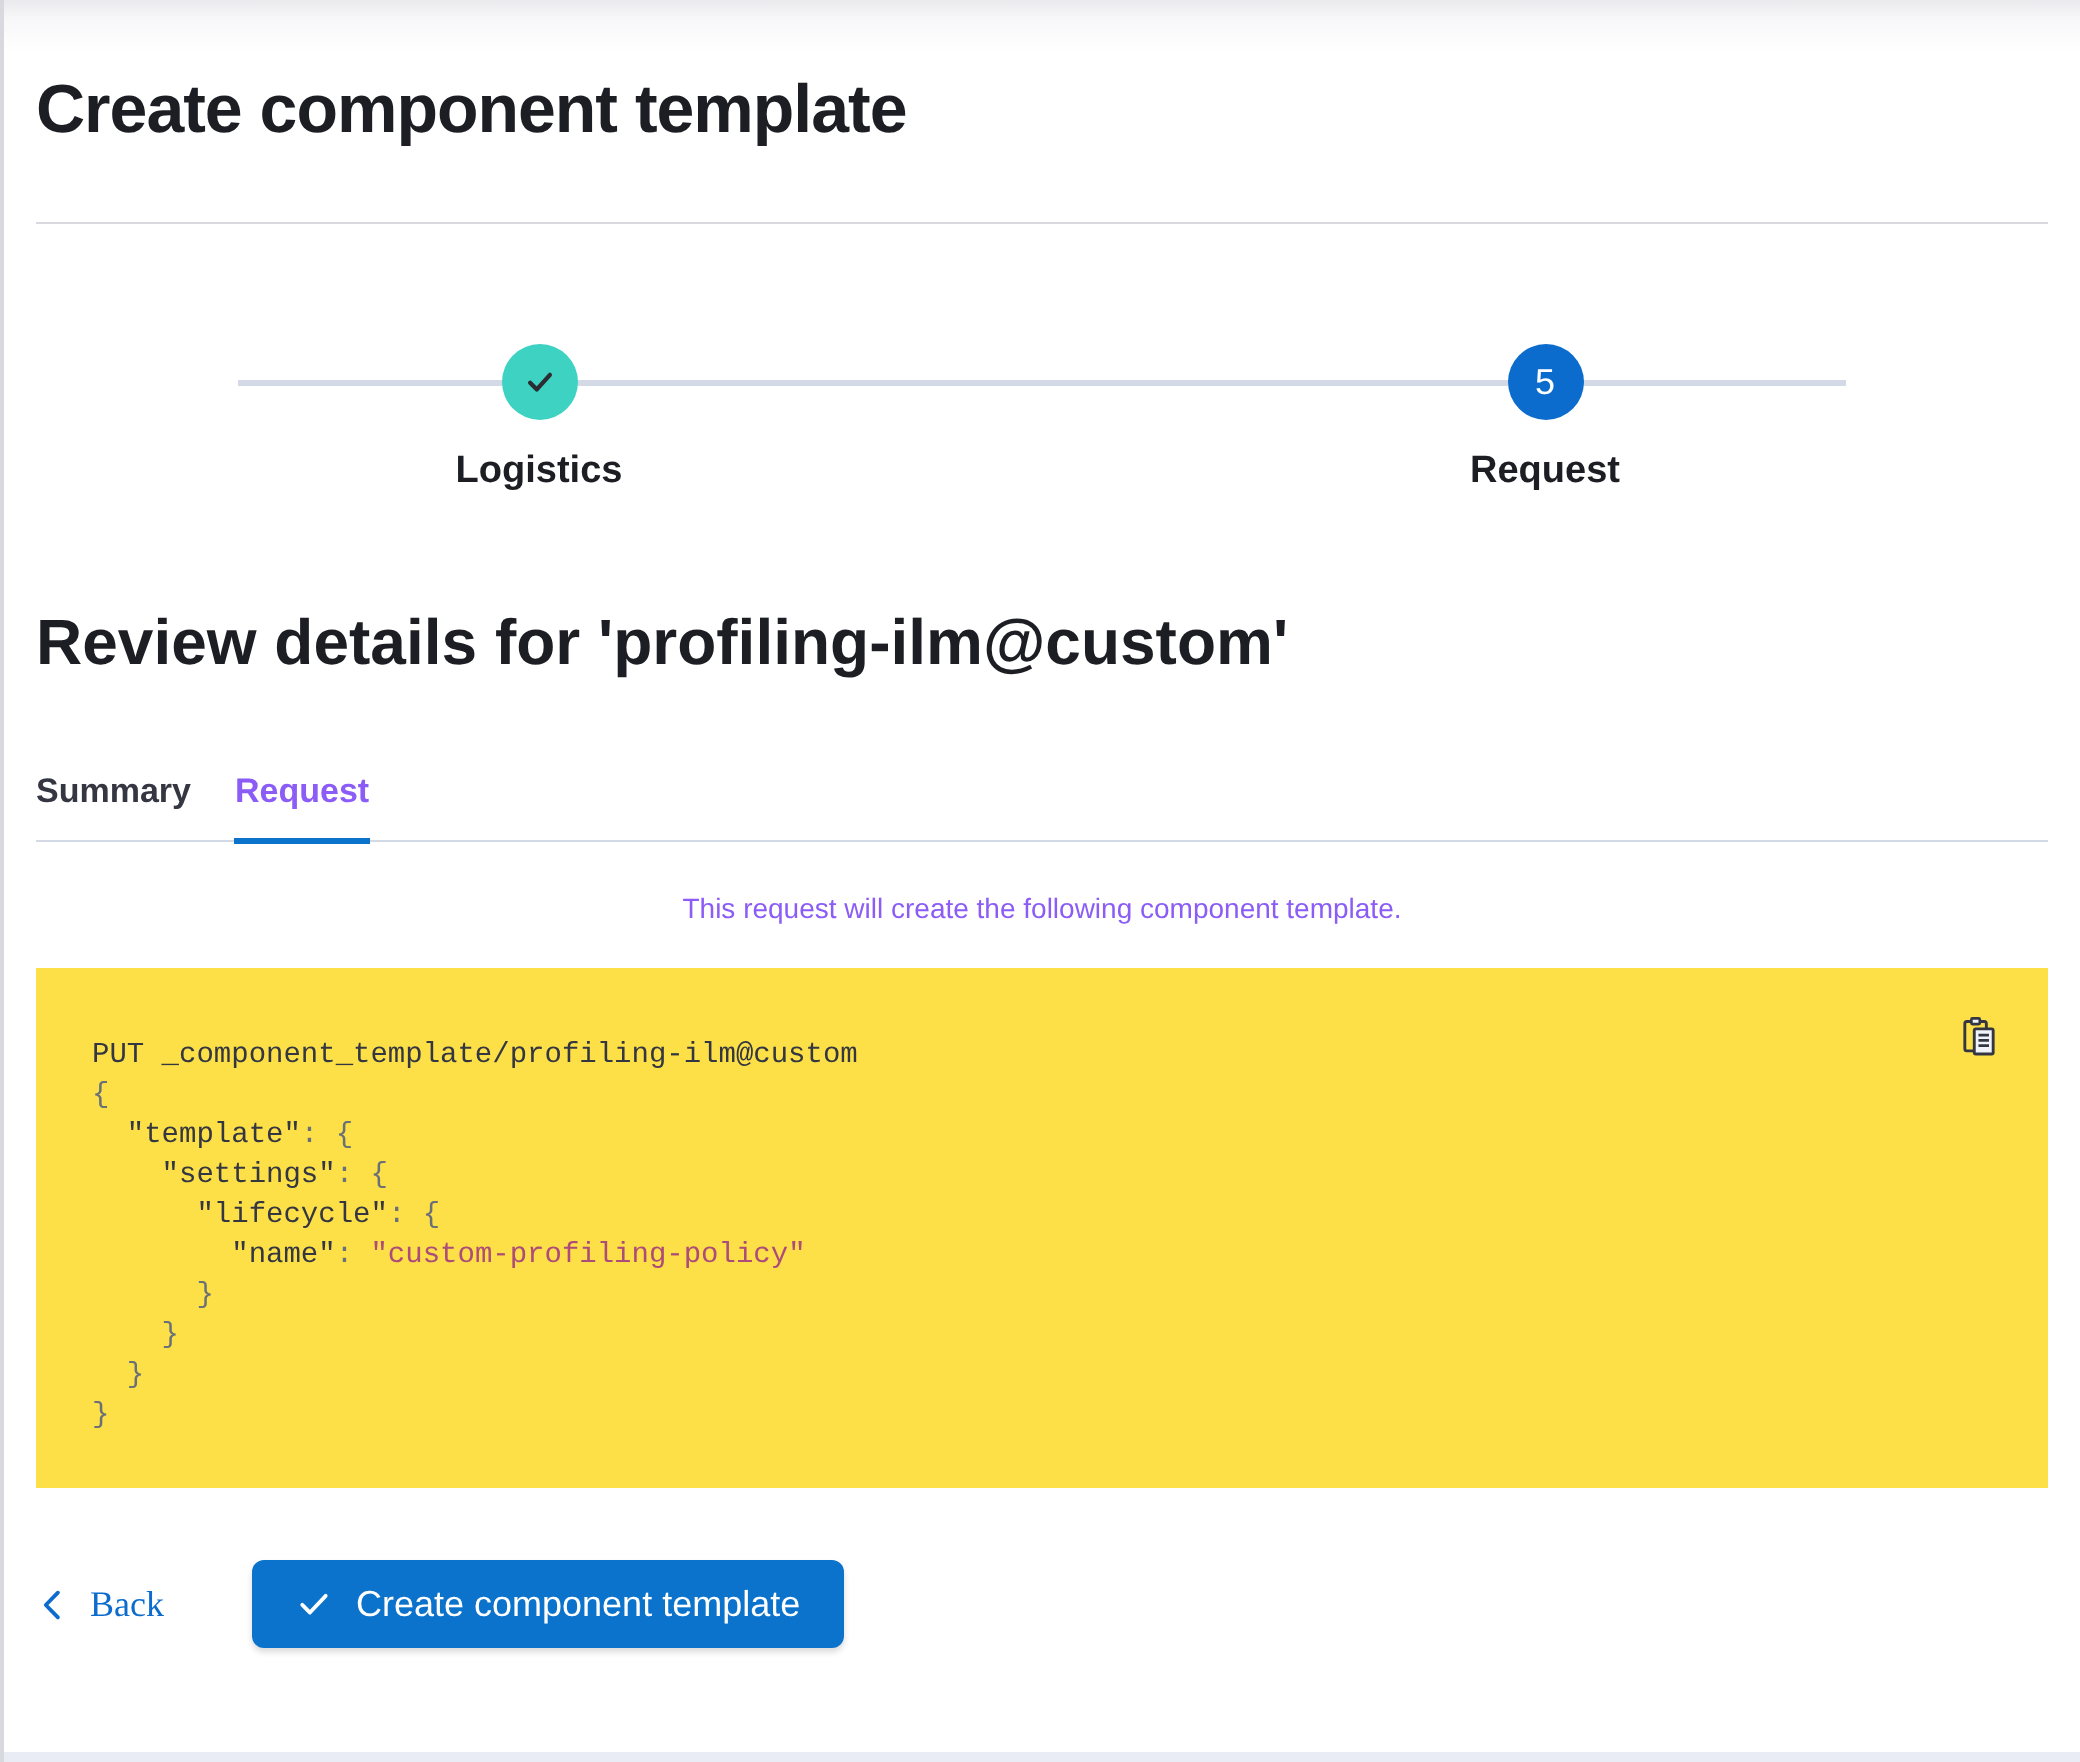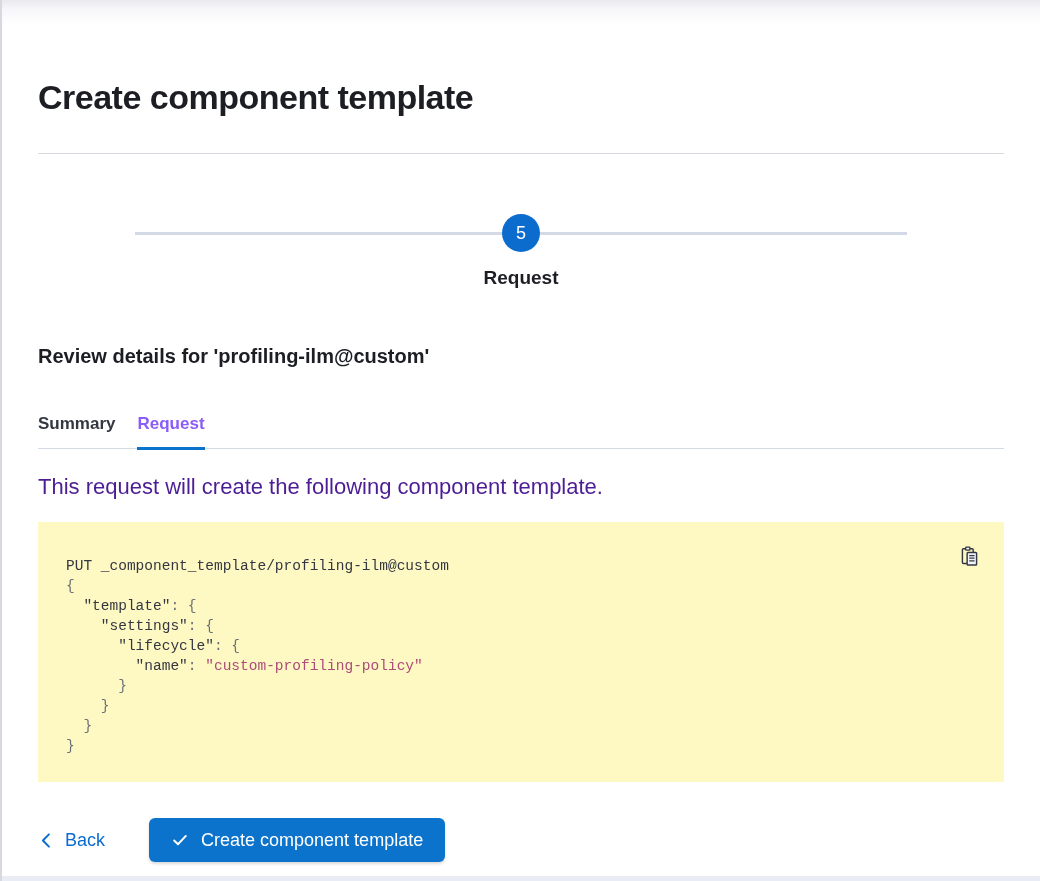--- a/index.html
+++ b/index.html
@@ -9,21 +9,21 @@
     border-left:2px solid #D8D9DE;
     font-family:"Liberation Sans", sans-serif;
     position:relative;
     color:#1D1E24;
   }
   .top-shadow {
     position:absolute; top:0; left:0; right:0; height:26px;
     background:linear-gradient(#EAEAEE 0%, #F7F7F9 35%, rgba(255,255,255,0) 100%);
     pointer-events:none;
   }
-  .content { padding:0 36px; position:relative;margin-top:42px; }
+  .content { padding:0 16px; position:relative; }
   h1.page-title {
     padding-top:36px;
     font-size:34px; font-weight:700; letter-spacing:-0.5px; color:#1C1E24;
   }
   hr.title-rule {
     border:none; border-top:1px solid #D9DAE0; margin-top:36px;
   }
   
   .stepper { position:relative; margin-top:60px; display:flex; }
   .stepper .track {
@@ -32,51 +32,51 @@
   }
   .step { flex:1; display:flex; flex-direction:column; align-items:center; position:relative; z-index:1; cursor:pointer; }
   .step-circle {
     width:38px; height:38px; border-radius:50%;
     display:flex; align-items:center; justify-content:center;
   }
   .step-circle.complete { background:#3ED2C3; }
   .step-circle.current  { background:#0C6CCE; color:#fff; font-size:18px; font-weight:400; }
   .step-label { margin-top:15px; font-size:19px; font-weight:700; color:#1D1E24; }
   
-  h2.review-heading { margin-top:56px; font-size:20px; font-weight:700; color:#1C1E24; }
+  h2.review-heading { margin-top:56px; font-size:32px; font-weight:700; color:#1C1E24; }
   .tabs { margin-top:46px; display:flex; gap:22px; border-bottom:1px solid #D3DAE6; }
   .tab {
     font-size:17px; font-weight:700; padding-bottom:13px; cursor:pointer;
     color:#343741; border-bottom:3px solid transparent; margin-bottom:-2px;
   }
   .tab.active { color:#8b5cf6; border-bottom-color:#0C73CC; }
-  .description { margin-top:25px; font-size:22px; color:#4c1d95; }
+  .description { margin-top:25px; font-size:14px; color:#8b5cf6;text-align:center; }
   
   .code-block {
-    margin-top:22px; background:#fef9c3; position:relative;
+    margin-top:22px; background:#fde047; position:relative;
     padding:34px 28px 26px 28px;
   }
   .code-pre {
     font-family:"Liberation Mono","DejaVu Sans Mono",monospace;
     font-size:14.5px; line-height:20px; white-space:pre;
   }
   .tk-plain { color:#343741; }
   .tk-key   { color:#343741; }
   .tk-punc  { color:#6A7078; }
   .tk-str   { color:#AD4C78; }
   .copy-btn {
     position:absolute; top:22px; right:22px;
     background:none; border:none; cursor:pointer; padding:2px;
   }
   
   .footer { margin-top:36px; display:flex; align-items:center; }
   .back-link {
     display:flex; align-items:center; gap:10px;
     color:#0C6CCE; font-size:18px; cursor:pointer; background:none; border:none;
-    font-family:Liberation Sans, sans-serif; padding:0 12px 0 0;
+    font-family:Liberation Serif, serif; padding:0 12px 0 0;
   }
   .submit-btn {
     margin-left:32px;
     display:flex; align-items:center; gap:12px;
     background:#0C73CC; color:#ffffff; border:none; border-radius:6px;
     height:44px; padding:0 22px; font-size:18px; font-family:inherit;
     box-shadow:0 2px 3px rgba(0,0,0,0.15); cursor:pointer;
   }
   .bottom-strip {
     position:absolute; bottom:0; left:0; right:0; height:5px; background:#E9EBF5;
@@ -88,20 +88,28 @@
 <div class="top-shadow"></div>
 
 <div class="content">
 
   <h1 class="page-title">Create component template</h1>
   <hr class="title-rule">
 
   <div class="stepper">
     <div class="track"></div>
 
+  <div class="step">
+        <div class="step-circle complete">
+          <svg width="18" height="18" viewBox="0 0 16 16" fill="none">
+            <path d="M3.6 8.3 6.6 11.3 12.4 4.8" stroke="#2B2D33" stroke-width="1.9" stroke-linecap="round" stroke-linejoin="round"></path>
+          </svg>
+        </div>
+        <div class="step-label">Logistics</div>
+      </div>
       <div class="step">
         <div class="step-circle current">5</div>
         <div class="step-label">Request</div>
       </div>
     </div>
 
   <h2 class="review-heading">Review details for 'profiling-ilm@custom'</h2>
 
   <div class="tabs">
 

